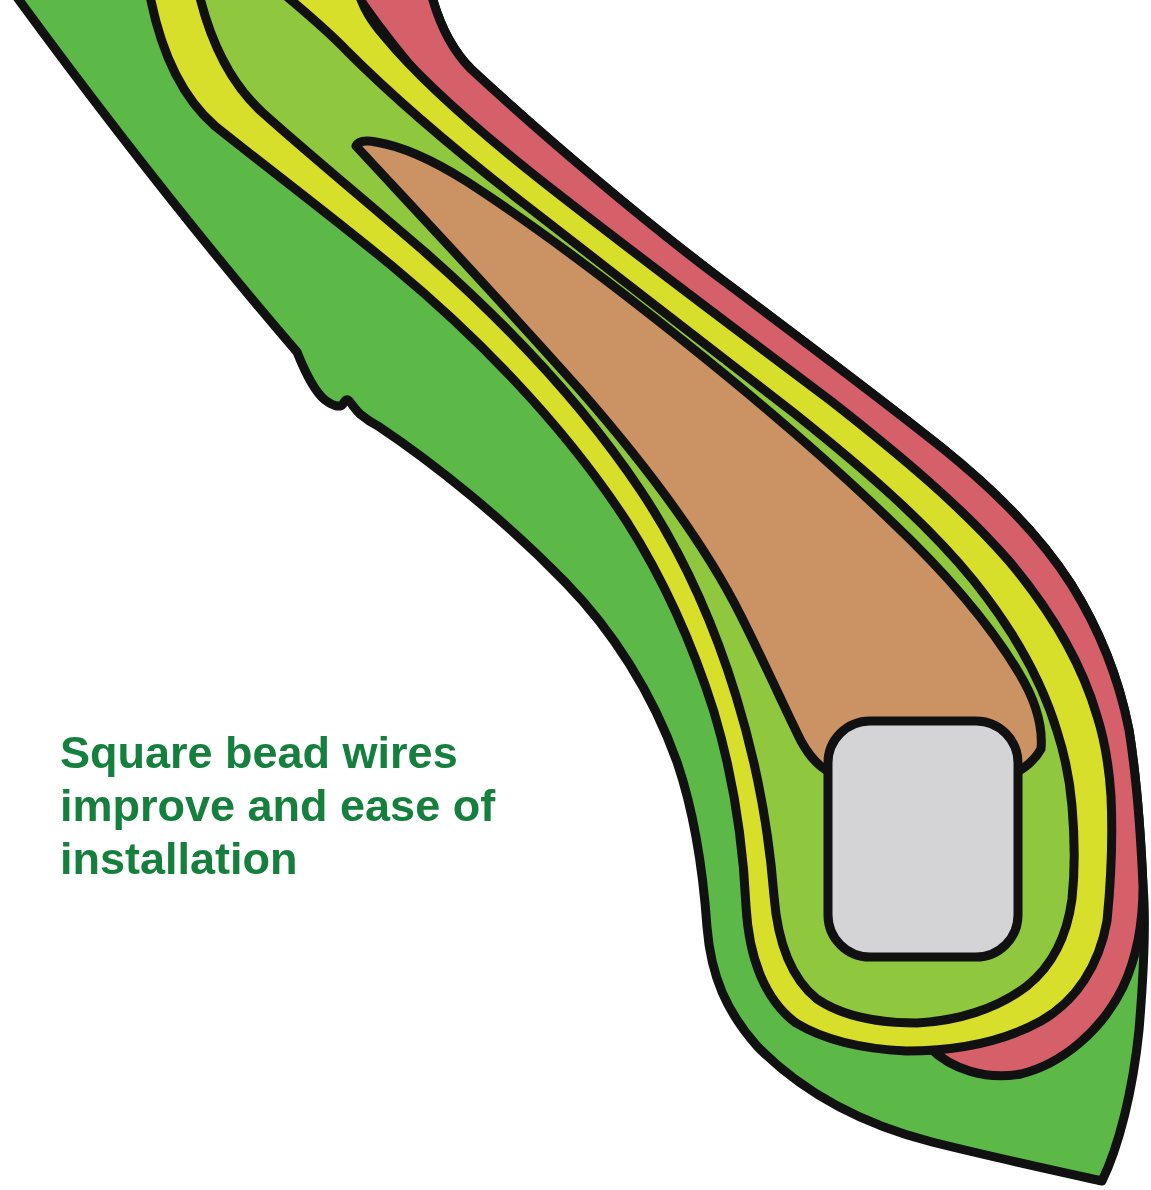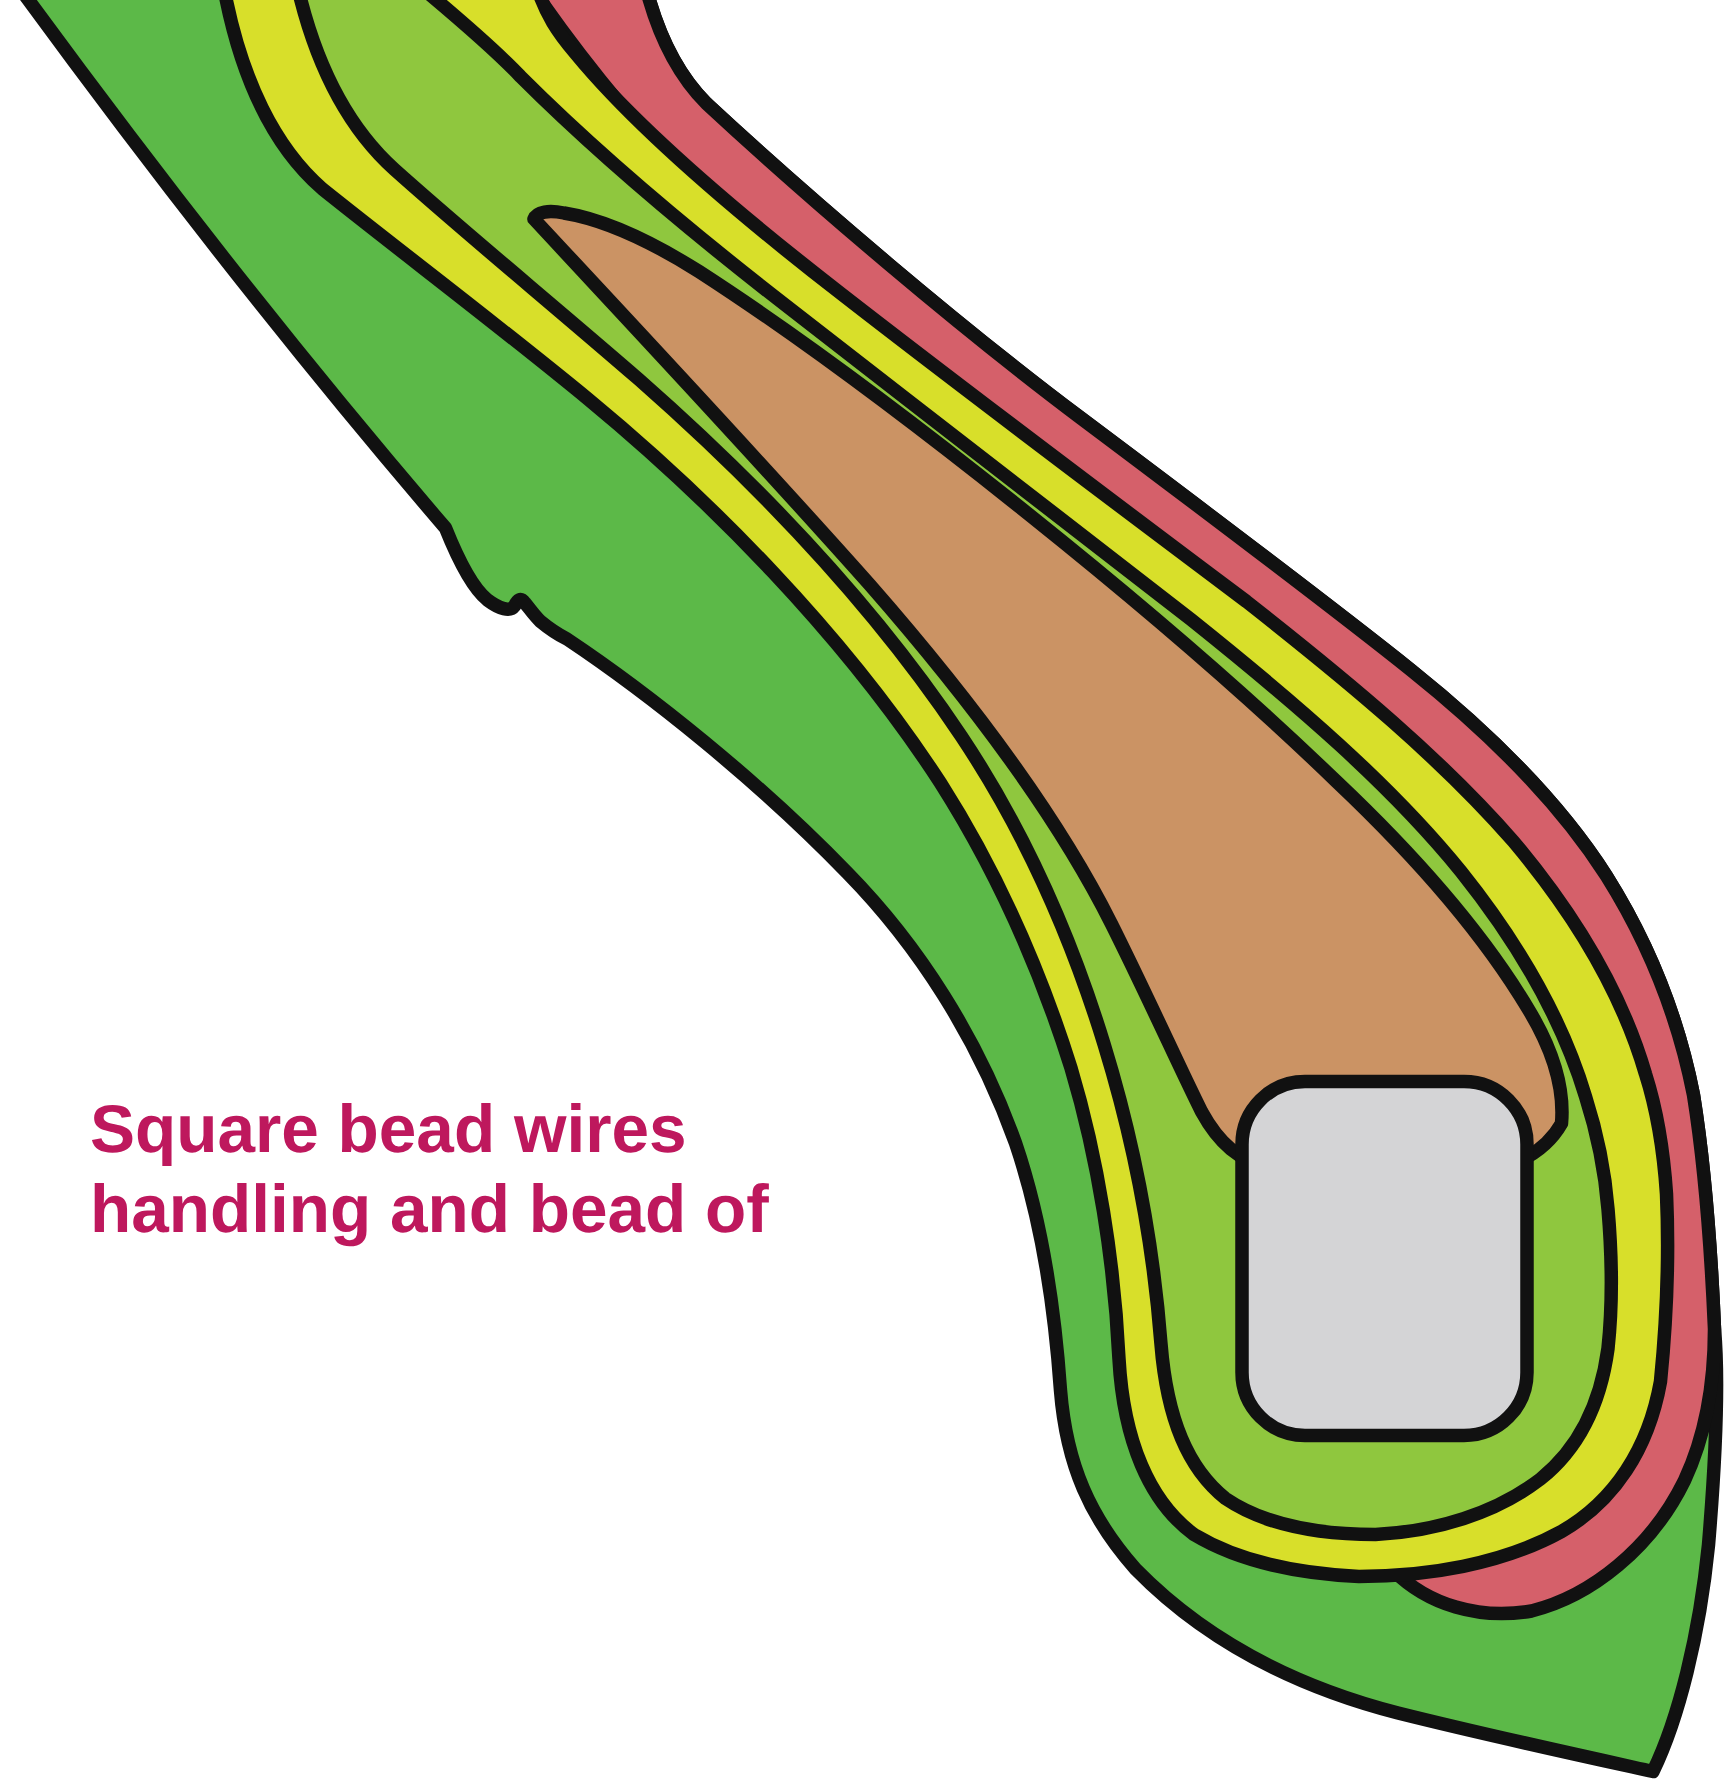--- a/index.html
+++ b/index.html
@@ -29,21 +29,21 @@
     stroke-linecap: round;
   }
   .caption {
     position: absolute;
     left: 60px;
     top: 726px;
     width: 560px;
     font-weight: bold;
     font-size: 45px;
     line-height: 53px;
-    color: #be185d;
+    color: #15803d;
     letter-spacing: 0px;
   }
   .caption span { display: block; }
 </style>
 </head>
 <body>
 
 <div class="stage">
 
   <svg class="diagram-svg" viewBox="0 0 1151 1190">
@@ -139,15 +139,16 @@
              C 611 283 531 223 466 181
              C 431 159 401 146 376 142
              C 366 140 358 141 356 146
              Z" fill="#cb9364"></path>
 
     <rect x="828" y="721" width="190" height="236" rx="42" ry="42" fill="#d4d4d6"></rect>
   </svg>
 
   <div class="caption">
     <span>Square bead wires</span>
-    <span>handling and bead of</span>
+    <span>improve and ease of</span>
+    <span>installation</span>
   </div>
 </div>
 
 </body></html>

